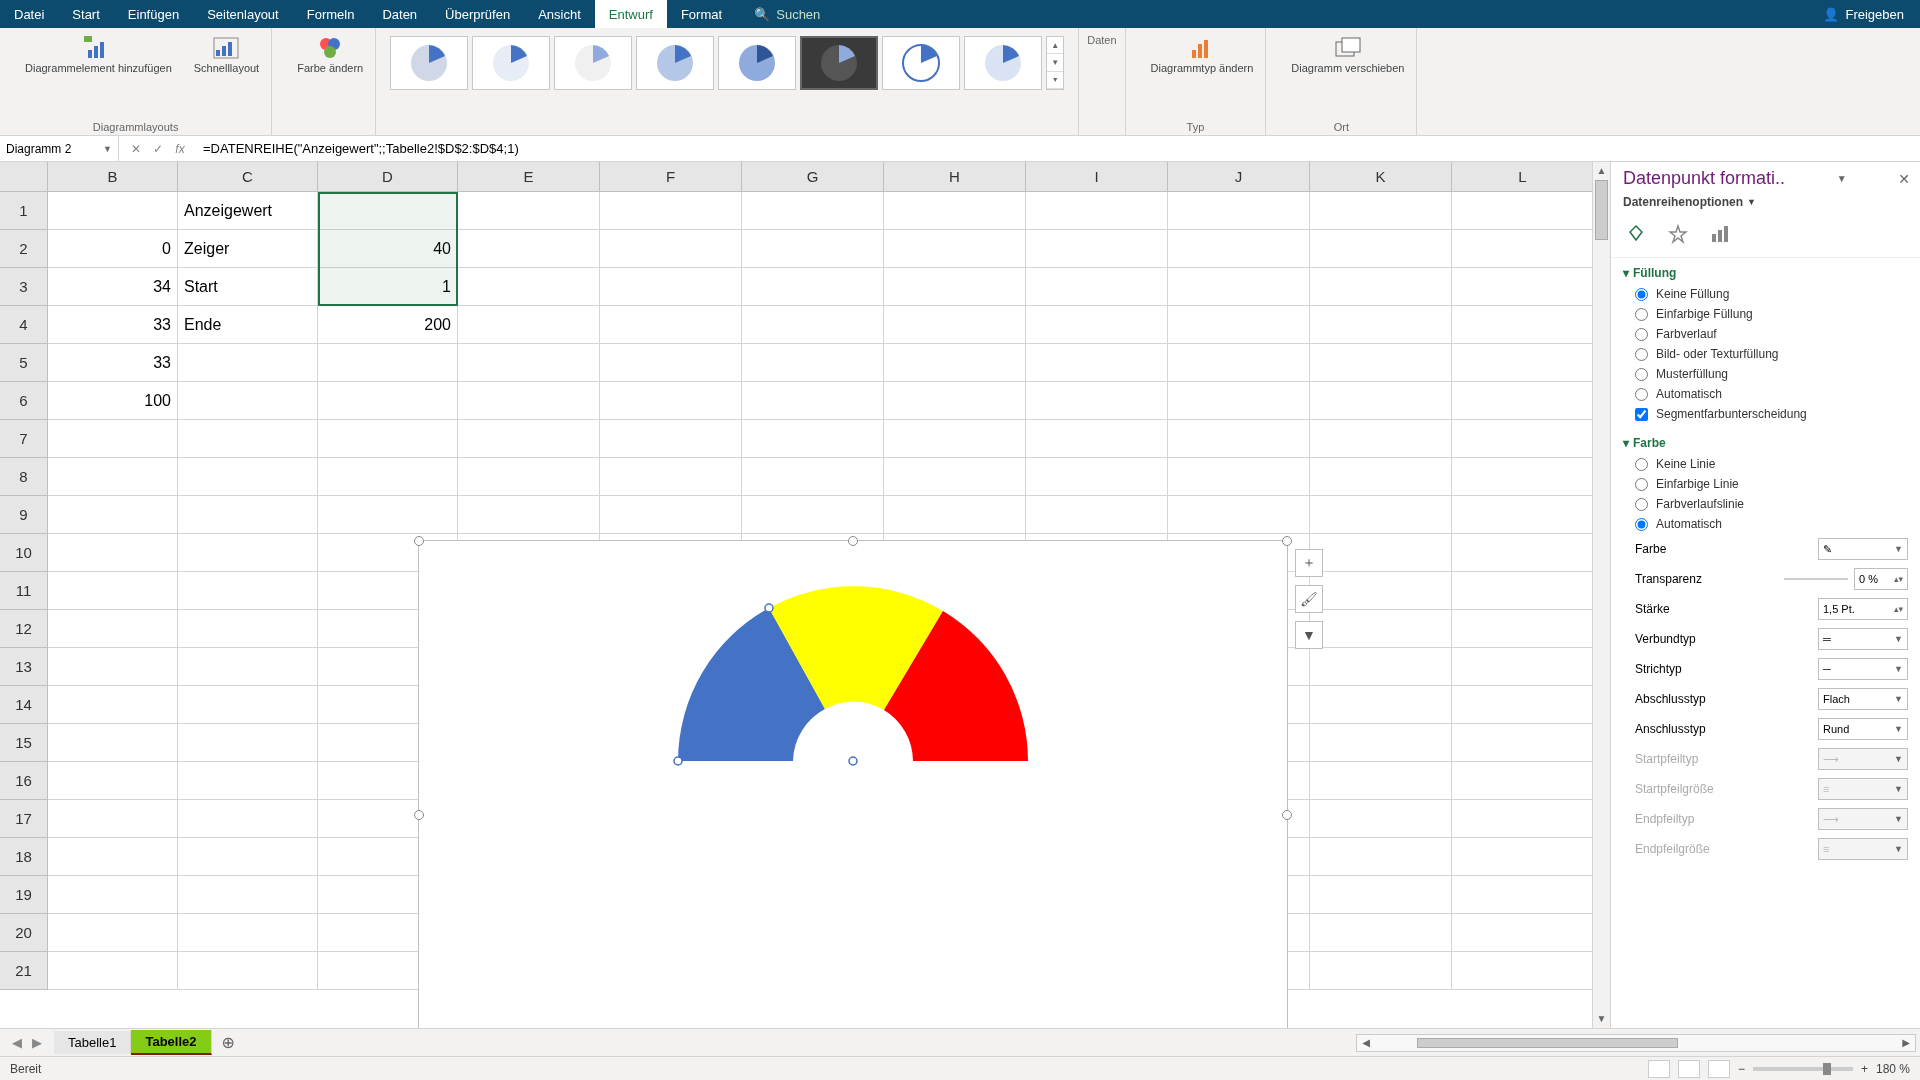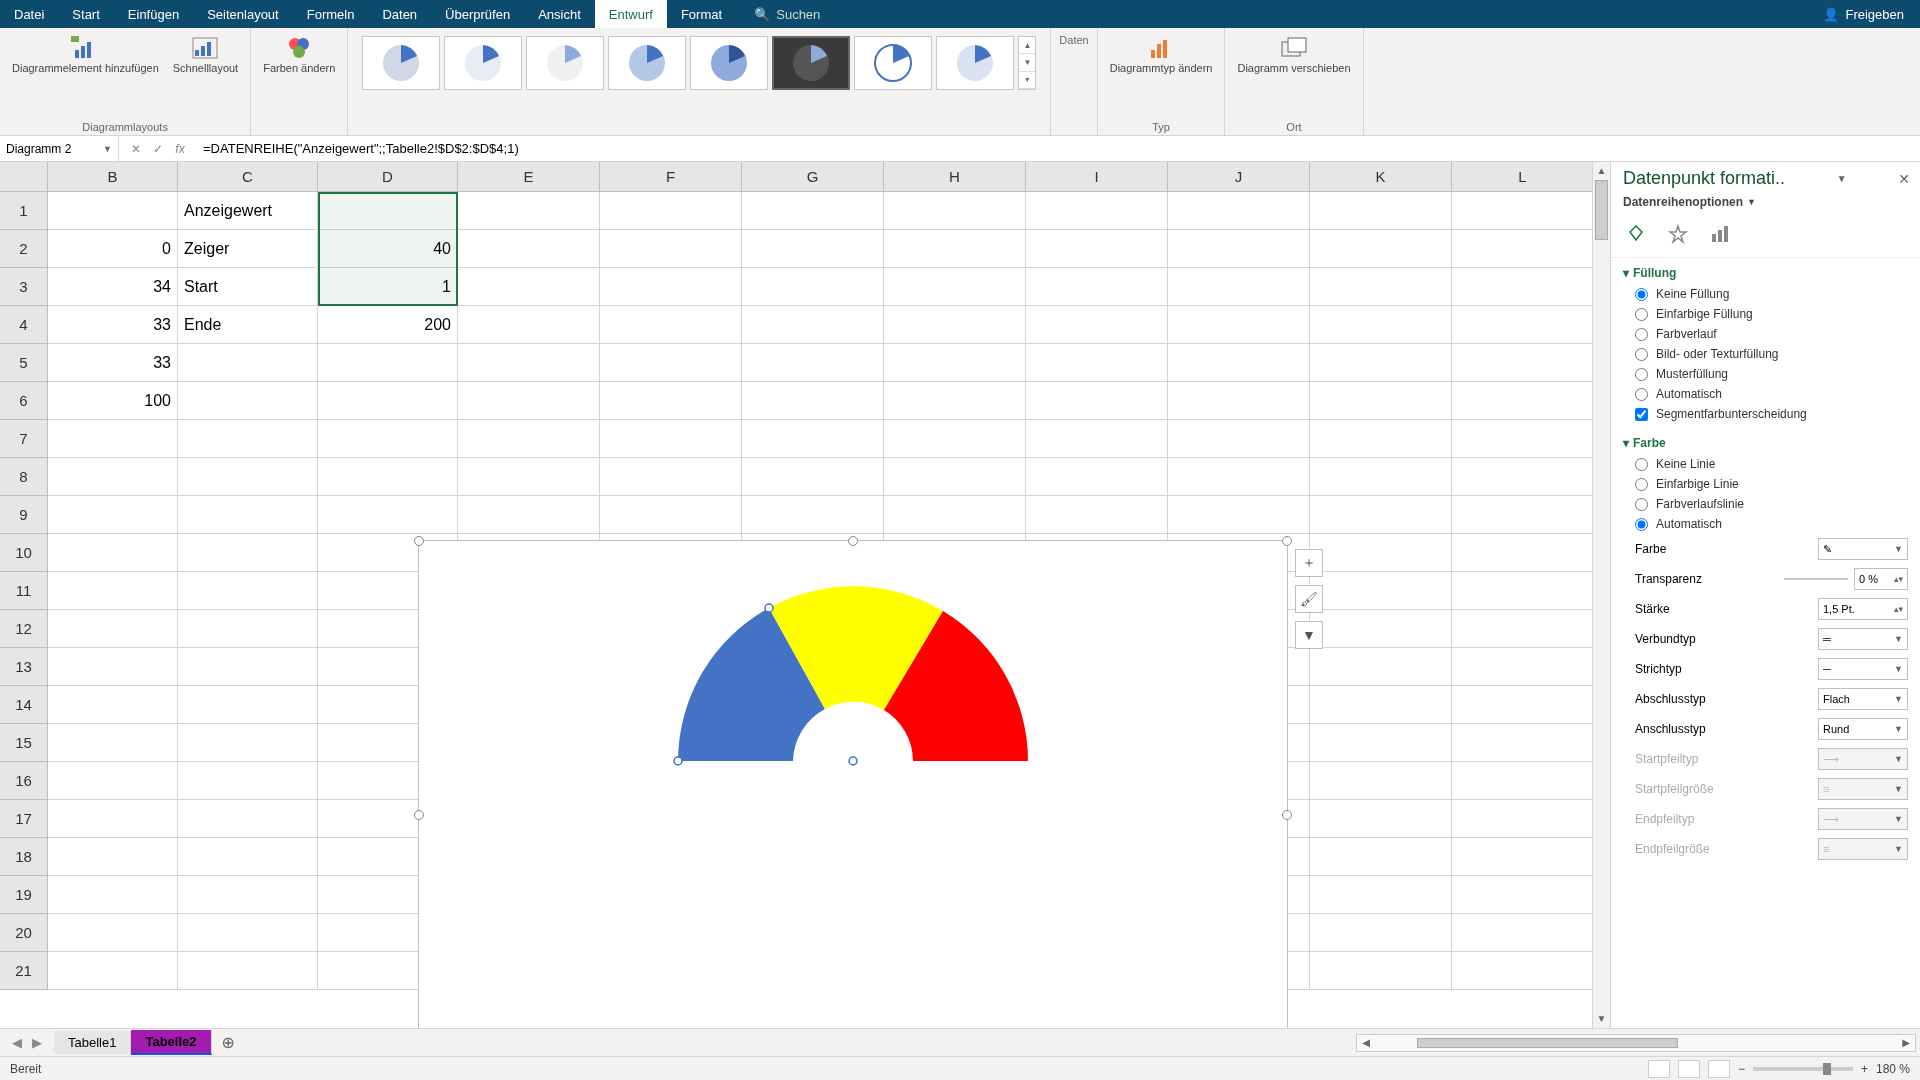--- a/index.html
+++ b/index.html
@@ -11,21 +11,21 @@
 .titlebar .tab { padding: 0 14px; display: flex; align-items: center; cursor: pointer; color: #fff; }
 .titlebar .tab.active { background: #fff; color: #217346; }
 .titlebar .search { margin-left: 18px; display: flex; align-items: center; gap: 6px; color: #c8dfc8; }
 .titlebar .spacer { flex: 1; }
 .titlebar .right { display: flex; align-items: center; gap: 8px; padding-right: 16px; }
 .titlebar .right .share { display: flex; align-items: center; gap: 6px; }
 
 
 .ribbon { background: #f3f2f1; border-bottom: 1px solid #d4d4d4; height: 108px; display: flex; }
 .ribbon-group { border-right: 1px solid #d4d4d4; padding: 4px 8px 2px; display: flex; flex-direction: column; justify-content: space-between; }
-.ribbon-group-row { display: flex; gap: 6px; align-items: flex-end; }
+.ribbon-group-row { display: flex; gap: 14px; align-items: flex-end; margin-left: 13px; }
 .ribbon-btn { display: flex; flex-direction: column; align-items: center; justify-content: flex-start; padding: 2px 4px; cursor: pointer; min-width: 50px; border-radius: 2px; }
 .ribbon-btn .ico { width: 32px; height: 28px; display: flex; align-items: center; justify-content: center; }
 .ribbon-btn .lbl { font-size: 11px; text-align: center; line-height: 1.2; color: #444; }
 .ribbon-btn.disabled .lbl { color: #aaa; }
 .ribbon-group-label { text-align: center; font-size: 11px; color: #666; padding-top: 2px; }
 
 .style-gallery { display: flex; gap: 4px; align-items: center; padding: 4px 6px; }
 .style-thumb { width: 78px; height: 54px; background: #fff; border: 1px solid #c8c8c8; display: flex; align-items: center; justify-content: center; cursor: pointer; }
 .style-thumb.selected { background: #3a3a3a; border: 2px solid #666; }
 .gallery-scroll { width: 18px; height: 54px; display: flex; flex-direction: column; border: 1px solid #c8c8c8; background: #fff; }
@@ -53,21 +53,21 @@
 .chart-obj { position: absolute; left: 418px; top: 378px; width: 870px; height: 550px; background: #fff; border: 1px solid #bfbfbf; }
 .handle { position: absolute; width: 10px; height: 10px; background: #fff; border: 1px solid #888; border-radius: 50%; }
 .chart-area { width: 100%; height: 100%; display: flex; flex-direction: column; align-items: center; justify-content: space-between; padding: 20px 0 18px; }
 
 .chart-side-btns { position: absolute; right: -36px; top: 8px; display: flex; flex-direction: column; gap: 8px; }
 .chart-side-btn { width: 28px; height: 28px; border: 1px solid #bfbfbf; background: #fff; display: flex; align-items: center; justify-content: center; cursor: pointer; font-size: 14px; color: #555; }
 
 
 .format-pane { width: 310px; border-left: 1px solid #d4d4d4; background: #fff; display: flex; flex-direction: column; overflow-y: auto; }
 .pane-header { display: flex; align-items: center; justify-content: space-between; padding: 6px 10px 4px 12px; }
-.pane-title { font-size: 18px; color: #14532d; font-weight: 400; }
+.pane-title { font-size: 18px; color: #701a75; font-weight: 400; }
 .pane-close { cursor: pointer; color: #666; font-size: 14px; }
 .pane-sub { padding: 2px 12px 6px; font-size: 12px; font-weight: bold; color: #444; display: flex; align-items: center; gap: 4px; }
 .pane-tabs { display: flex; gap: 16px; padding: 6px 12px 10px; border-bottom: 1px solid #eee; }
 .pane-tab { width: 26px; height: 26px; display: flex; align-items: center; justify-content: center; cursor: pointer; }
 .pane-tab.active svg { stroke: #217346; }
 .pane-section { padding: 8px 12px 4px; }
 .pane-sec-title { font-size: 12px; font-weight: bold; color: #217346; display: flex; align-items: center; gap: 4px; cursor: pointer; margin-bottom: 4px; }
 .pane-row { display: flex; align-items: center; gap: 6px; padding: 3px 0 3px 12px; font-size: 12px; color: #333; }
 .pane-row input[type=radio], .pane-row input[type=checkbox] { margin-right: 2px; }
 .pane-prop { display: flex; align-items: center; justify-content: space-between; padding: 4px 0 4px 12px; font-size: 12px; }
@@ -75,21 +75,21 @@
 .pane-prop .ctrl .dd { color: #666; font-size: 9px; }
 .pane-prop.disabled { color: #aaa; }
 .pane-prop.disabled .ctrl { background: #f4f4f4; color: #bbb; }
 .slider-track { flex: 1; height: 2px; background: #ccc; margin: 0 6px; position: relative; }
 
 
 .sheet-tabs { height: 28px; border-top: 1px solid #d4d4d4; display: flex; align-items: center; background: #f3f2f1; font-size: 13px; }
 .sheet-nav { display: flex; gap: 2px; padding: 0 8px; color: #888; }
 .sheet-nav span { cursor: pointer; padding: 0 4px; }
 .sheet-tab { padding: 4px 14px; border-right: 1px solid #d4d4d4; cursor: pointer; background: #e6e6e6; }
-.sheet-tab.active { background: #a21caf; border-bottom: 2px solid #1d4ed8; font-weight: bold; }
+.sheet-tab.active { background: #84cc16; border-bottom: 2px solid #7f1d1d; font-weight: bold; }
 .sheet-add { padding: 0 10px; color: #666; cursor: pointer; font-size: 16px; }
 .sheet-scroll { flex: 1; display: flex; justify-content: flex-end; padding: 0 4px; }
 .hscroll { width: 560px; height: 18px; border: 1px solid #ccc; background: #f8f8f8; display: flex; align-items: center; }
 .hscroll .arrow { width: 18px; text-align: center; color: #666; cursor: pointer; font-size: 10px; }
 .hscroll .track { flex: 1; height: 100%; position: relative; }
 .hscroll .thumb { position: absolute; left: 8%; width: 50%; height: 10px; top: 3px; background: #cdcdcd; border: 1px solid #aaa; }
 
 
 .statusbar { height: 24px; background: #f3f2f1; border-top: 1px solid #d4d4d4; display: flex; align-items: center; justify-content: space-between; padding: 0 10px; font-size: 12px; color: #444; }
 .statusbar .right { display: flex; align-items: center; gap: 8px; }
@@ -163,21 +163,21 @@
   <div class="ribbon-group">
     <div class="ribbon-group-row">
       <div class="ribbon-btn">
         <div class="ico">
             <svg width="24" height="24">
               <circle cx="8" cy="8" r="6" fill="#ff5050"></circle>
               <circle cx="16" cy="8" r="6" fill="#4472c4"></circle>
               <circle cx="12" cy="16" r="6" fill="#70ad47"></circle>
             </svg>
           </div>
-        <div class="lbl">Farben ändern</div>
+        <div class="lbl">Farbe ändern</div>
       </div>
     </div>
     <div class="ribbon-group-label"></div>
   </div>
 
   <div class="ribbon-group" style="flex:0 0 auto">
     <div class="style-gallery">
       <div class="style-thumb">
           <svg width="44" height="44">
             <circle cx="22" cy="22" r="18" fill="#d0d8e8"></circle>

